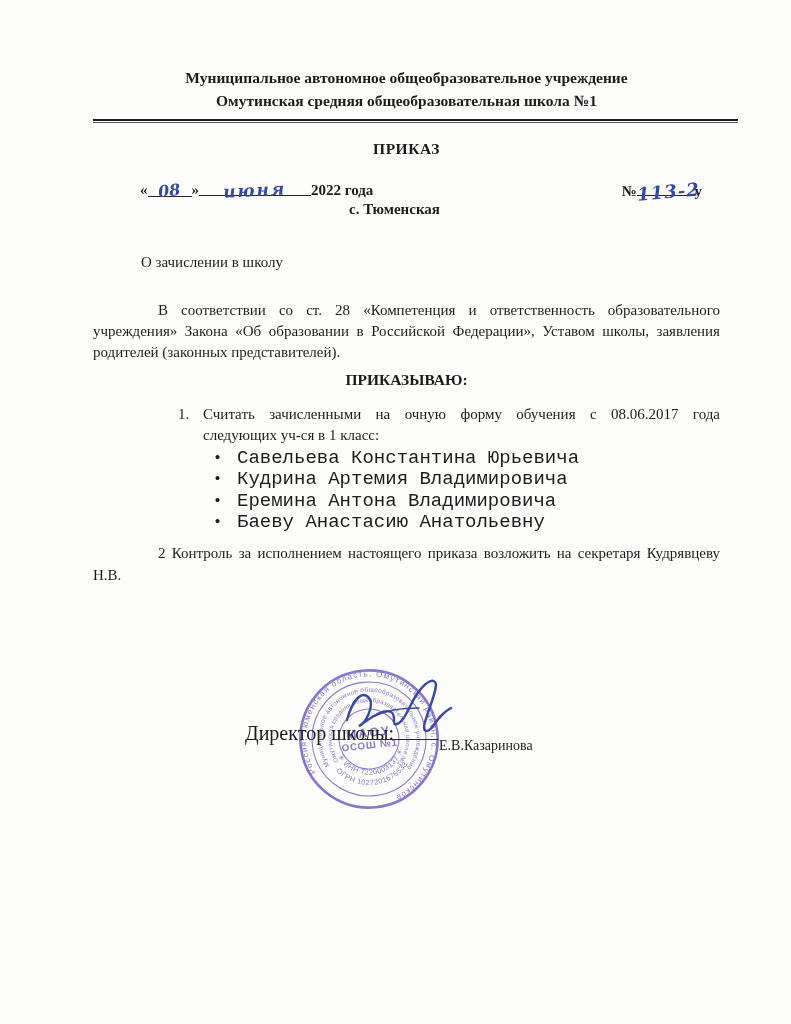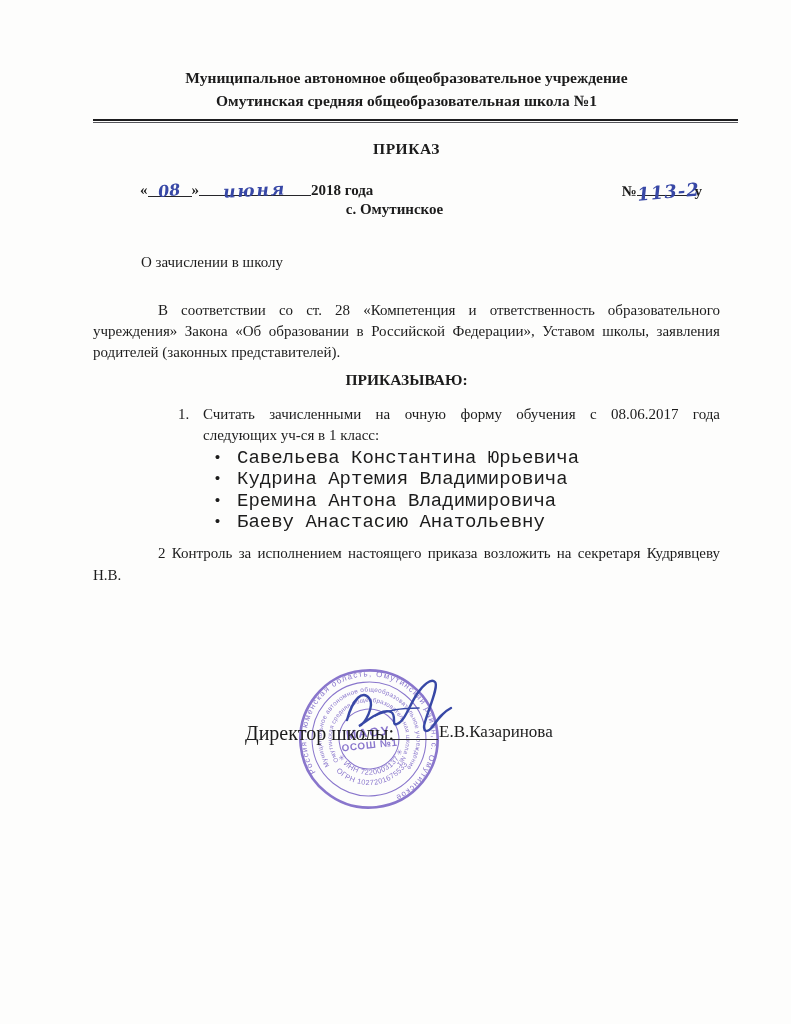--- a/index.html
+++ b/index.html
@@ -83,21 +83,21 @@
   .control {
     margin: 10px 0 0 0;
     font-size: 15px; line-height: 21.5px;
     text-align: justify; text-indent: 65px;
   }
 
   .sig-area { position: relative; height: 420px; margin-top: 4px; }
   .stamp-wrap { position: absolute; left: 203px; top: 76px; width: 146px; height: 146px; opacity: 0.88; }
   .sig-role { position: absolute; left: 152px; top: 132px; font-size: 20px; }
   .sig-underline { position: absolute; left: 267px; top: 131px; width: 78px; height: 19px; border-bottom: 1.5px solid #26262a; }
-  .sig-name { position: absolute; left: 346px; top: 132px; font-size: 17px; }
+  .sig-name { position: absolute; left: 346px; top: 148px; font-size: 14px; }
   .sig-scribble { position: absolute; left: 246px; top: 78px; width: 118px; height: 74px; }
 
   .stamp-text { fill: #7a64c6; font-family: "Liberation Sans", sans-serif; }
   .stamp-ring-outer { font-size: 11px; letter-spacing: 1.6px; }
   .stamp-ring-2 { font-size: 8.8px; letter-spacing: 0.4px; }
   .stamp-ring-3 { font-size: 8.4px; letter-spacing: 0.3px; }
   .stamp-bottom { font-size: 10px; letter-spacing: 0.6px; }
   .stamp-center-1 { font-size: 17px; font-weight: bold; letter-spacing: 3px; }
   .stamp-center-2 { font-size: 13.5px; font-weight: bold; letter-spacing: 1px; }
 </style>
@@ -111,28 +111,28 @@
       <div>Муниципальное автономное общеобразовательное учреждение</div>
       <div>Омутинская средняя общеобразовательная школа №1</div>
     </div>
 
     <div class="rule"></div>
 
     <div class="doc-title">ПРИКАЗ</div>
 
     <div class="date-row">
       <div class="date-left">
-        <span>«</span><span class="blank blank-day"><span class="hand hand-day">08</span></span><span>»</span><span class="blank blank-month"><span class="hand hand-month">июня</span></span><span>2018 года</span>
+        <span>«</span><span class="blank blank-day"><span class="hand hand-day">08</span></span><span>»</span><span class="blank blank-month"><span class="hand hand-month">июня</span></span><span>2022 года</span>
       </div>
       <div class="date-right">
         <span>№</span><span class="blank blank-num"><span class="hand hand-num">113-2</span></span><span>у</span>
       </div>
     </div>
 
-    <div class="place">с. Омутинское</div>
+    <div class="place">с. Тюменская</div>
 
     <div class="subject">О зачислении в школу</div>
 
     <p class="intro">В соответствии со ст. 28 «Компетенция и ответственность образовательного учреждения» Закона «Об образовании в Российской Федерации», Уставом школы, заявления родителей (законных представителей).</p>
 
     <div class="resolution">ПРИКАЗЫВАЮ:</div>
 
     <div class="item1">
       <div class="item1-num">1.</div>
       <div class="item1-body">

